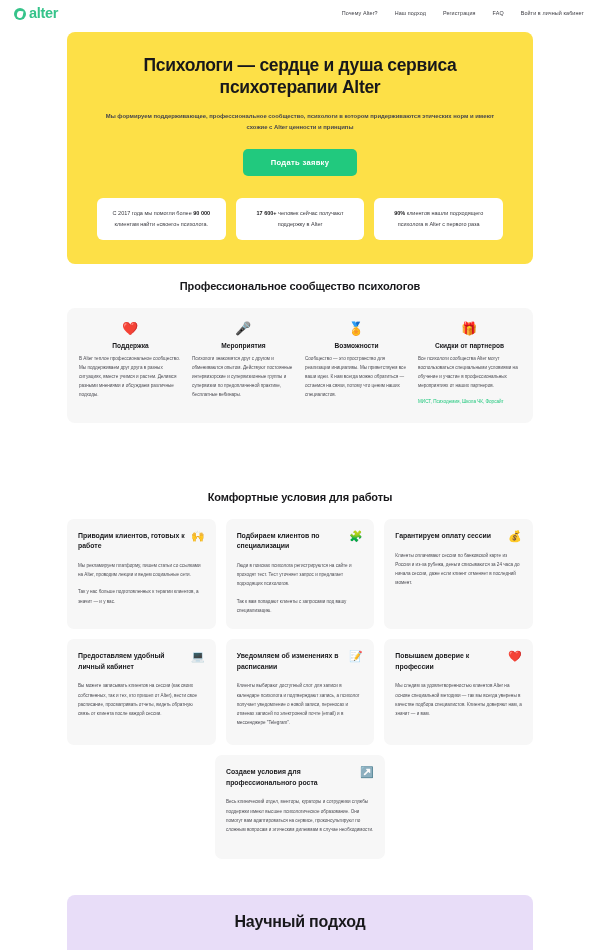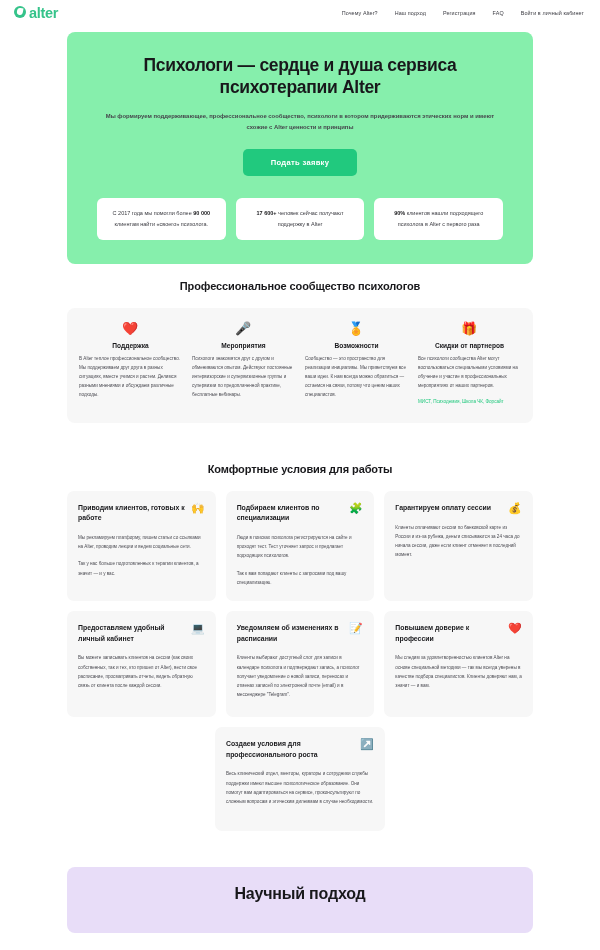--- a/index.html
+++ b/index.html
@@ -14,21 +14,21 @@
 
   
   .header {
     height: 26px;
     display: flex;
     align-items: center;
     justify-content: space-between;
     padding: 0 16px 0 14px;
     background: #ffffff;
   }
-  .logo { display: flex; align-items: flex-start; gap: 3px; }
+  .logo { display: flex; align-items: flex-end; gap: 3px; }
   .logo-mark {
     width: 12px; height: 12px;
     border-radius: 50%;
     background: #35c38a;
     position: relative;
     display: inline-block;
   }
   .logo-mark::after {
     content: "";
     position: absolute;
@@ -53,21 +53,21 @@
     white-space: nowrap;
     cursor: pointer;
   }
 
   
   .page { width: 600px; }
   .wrap { width: 466px; margin: 0 auto; }
 
   
   .hero {
-    background: #86efac;
+    background: #fde047;
     border-radius: 8px;
     padding: 22px 30px 24px;
     margin-top: 6px;
   }
   .hero-title {
     font-size: 17.5px;
     font-weight: 700;
     text-align: center;
     line-height: 1.28;
     letter-spacing: -0.3px;
@@ -113,21 +113,21 @@
 
   
   .section-title {
     text-align: center;
     font-size: 11px;
     font-weight: 700;
     letter-spacing: -0.1px;
     color: #18181b;
   }
   .sec-community { margin-top: 16px; }
-  .sec-conditions { margin-top: 40px; }
+  .sec-conditions { margin-top: 68px; }
 
   
   .community-panel {
     margin-top: 16px;
     background: #f7f7f7;
     border-radius: 8px;
     padding: 14px 12px 16px;
     display: flex;
     gap: 10px;
   }

